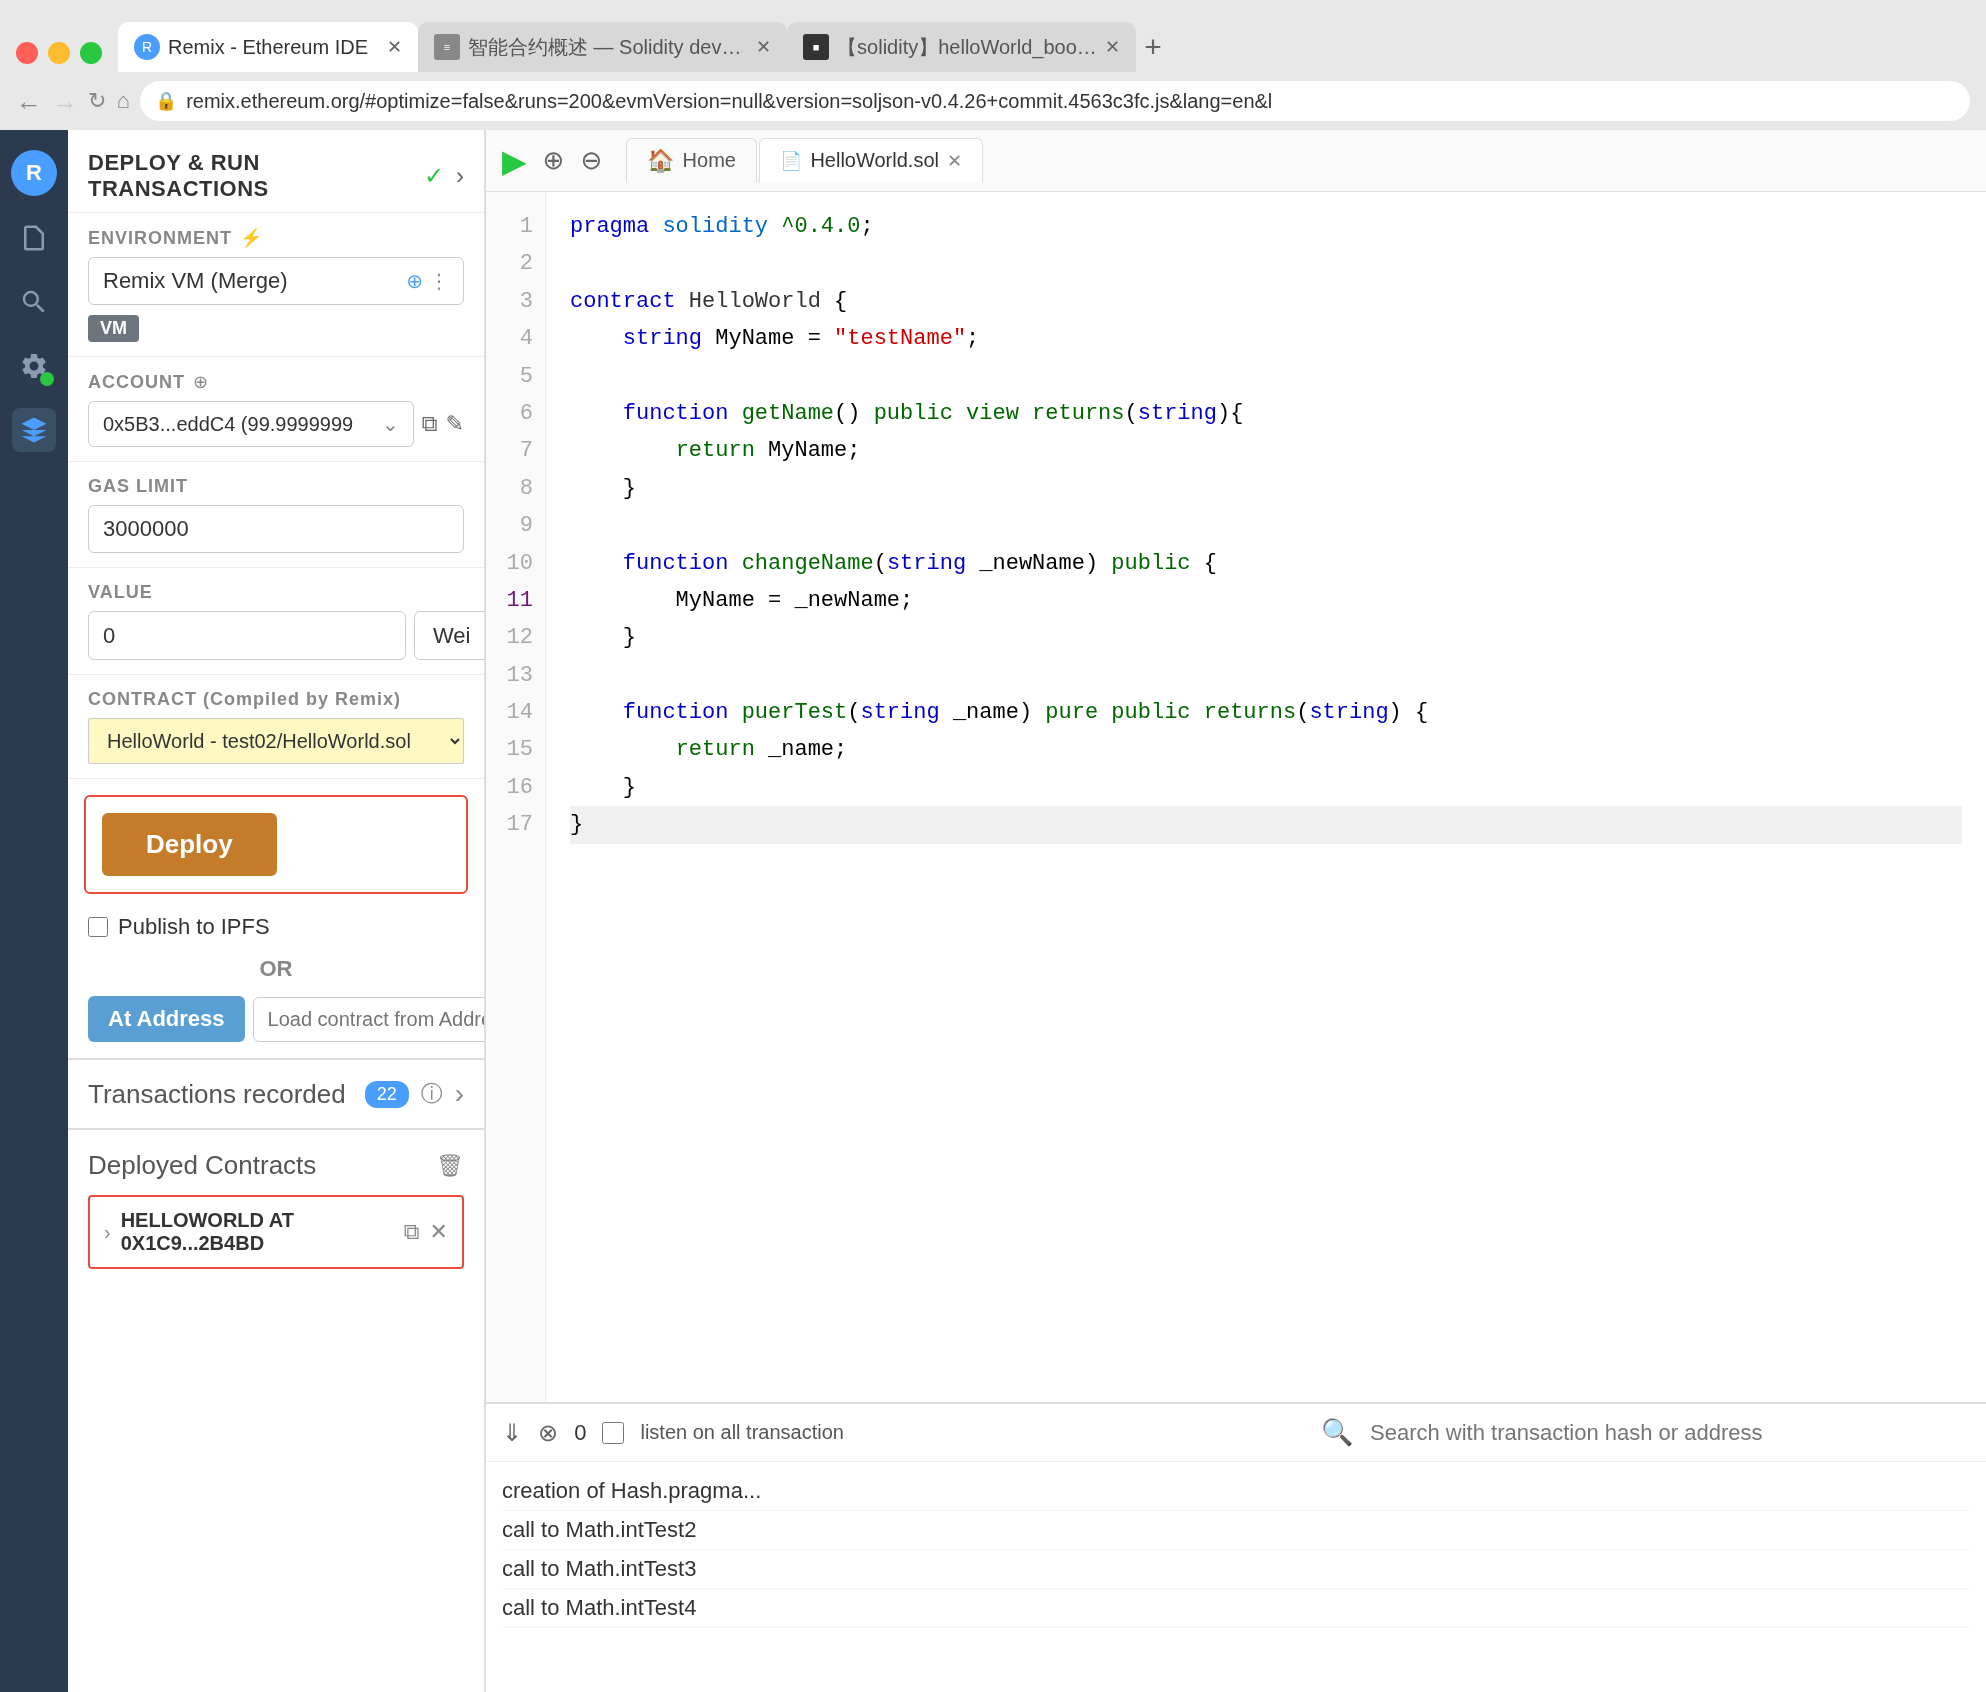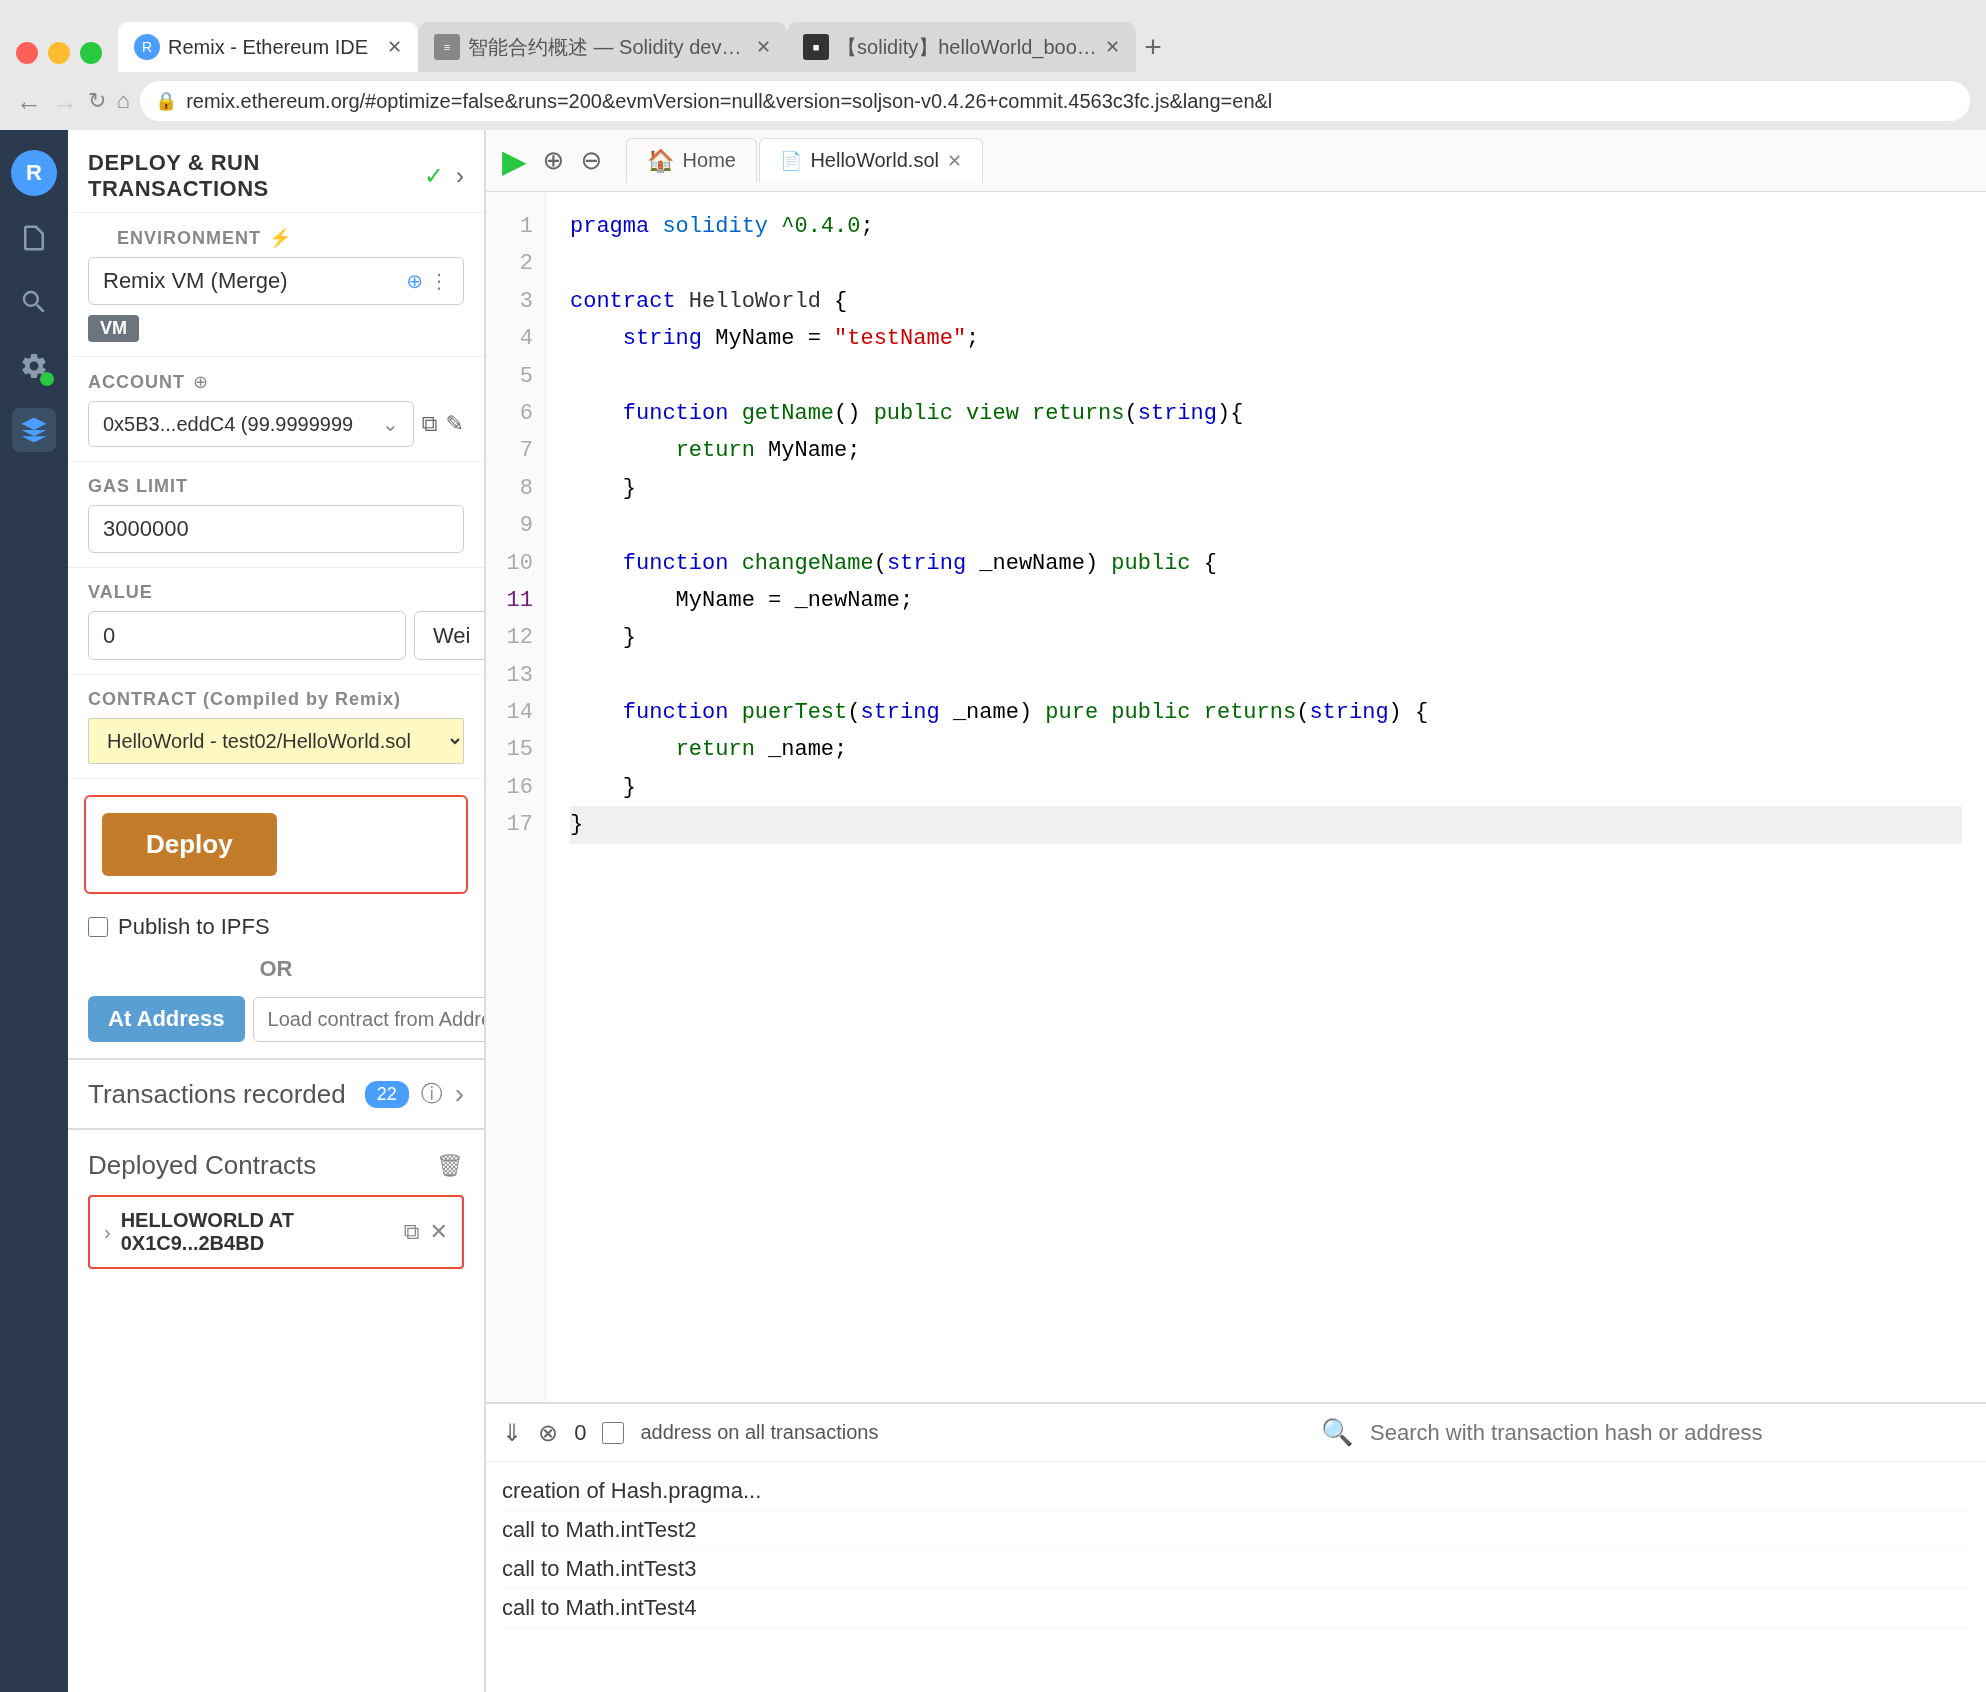--- a/index.html
+++ b/index.html
@@ -79,21 +79,21 @@
     <div style="display:flex;align-items:center;justify-content:space-between;padding:20px 20px 10px;border-bottom:1px solid #eee;">
       <span style="font-size:22px;font-weight:700;color:#333;letter-spacing:0.5px;">DEPLOY &amp; RUN TRANSACTIONS</span>
       <div style="display:flex;gap:12px;align-items:center;">
         <span style="color:#28c840;font-size:24px;">✓</span>
         <span style="color:#666;font-size:24px;cursor:pointer;">›</span>
       </div>
     </div>
 
     <div style="padding:14px 20px;border-bottom:1px solid #eee;">
       <div style="display:flex;align-items:center;gap:8px;margin-bottom:8px;">
-        <span style="font-size:18px;font-weight:700;color:#888;letter-spacing:1px;margin-left:29px;">ENVIRONMENT</span>
+        <span style="font-size:18px;font-weight:700;color:#888;letter-spacing:1px;">ENVIRONMENT</span>
         <span style="font-size:18px;color:#888;">⚡</span>
       </div>
       <div style="width:100%;padding:10px 14px;border:1px solid #ccc;border-radius:6px;font-size:22px;color:#333;display:flex;align-items:center;justify-content:space-between;cursor:pointer;background:white;">
         <span>Remix VM (Merge)</span>
         <div style="display:flex;gap:6px;">
           <span style="color:#4a9eff;font-size:20px;">⊕</span>
           <span style="color:#888;font-size:20px;">⋮</span>
         </div>
       </div>
       <div style="background:#6c757d;color:white;font-size:18px;padding:3px 12px;border-radius:4px;font-weight:600;display:inline-block;margin-top:10px;">VM</div>
@@ -259,21 +259,21 @@
       </div>
     </div>
 
     <div style="height:290px;background:white;border-top:2px solid #ddd;display:flex;flex-direction:column;">
 
       <div style="display:flex;align-items:center;padding:10px 16px;border-bottom:1px solid #eee;gap:16px;height:58px;">
         <span style="color:#666;font-size:24px;cursor:pointer;">⇓</span>
         <span style="color:#666;font-size:24px;cursor:pointer;">⊗</span>
         <span style="font-size:22px;color:#333;">0</span>
         <input type="checkbox" style="width: 22px; height: 22px; cursor: pointer;">
-        <span style="font-size:20px;color:#555;">address on all transactions</span>
+        <span style="font-size:20px;color:#555;">listen on all transaction</span>
         <span style="color:#555;font-size:26px;cursor:pointer;margin-left:auto;">🔍</span>
         <input type="text" placeholder="Search with transaction hash or address" style="width: 600px; border: none; font-size: 22px; color: rgb(136, 136, 136); outline: none; background: transparent;">
       </div>
 
       <div style="flex:1;overflow-y:auto;padding:10px 16px;">
         <div style="font-size:22px;color:#333;padding:6px 0;border-bottom:1px solid #f5f5f5;">creation of Hash.pragma...</div>
         <div style="font-size:22px;color:#333;padding:6px 0;border-bottom:1px solid #f5f5f5;">call to Math.intTest2</div>
         <div style="font-size:22px;color:#333;padding:6px 0;border-bottom:1px solid #f5f5f5;">call to Math.intTest3</div>
         <div style="font-size:22px;color:#333;padding:6px 0;border-bottom:1px solid #f5f5f5;">call to Math.intTest4</div>
       </div>

